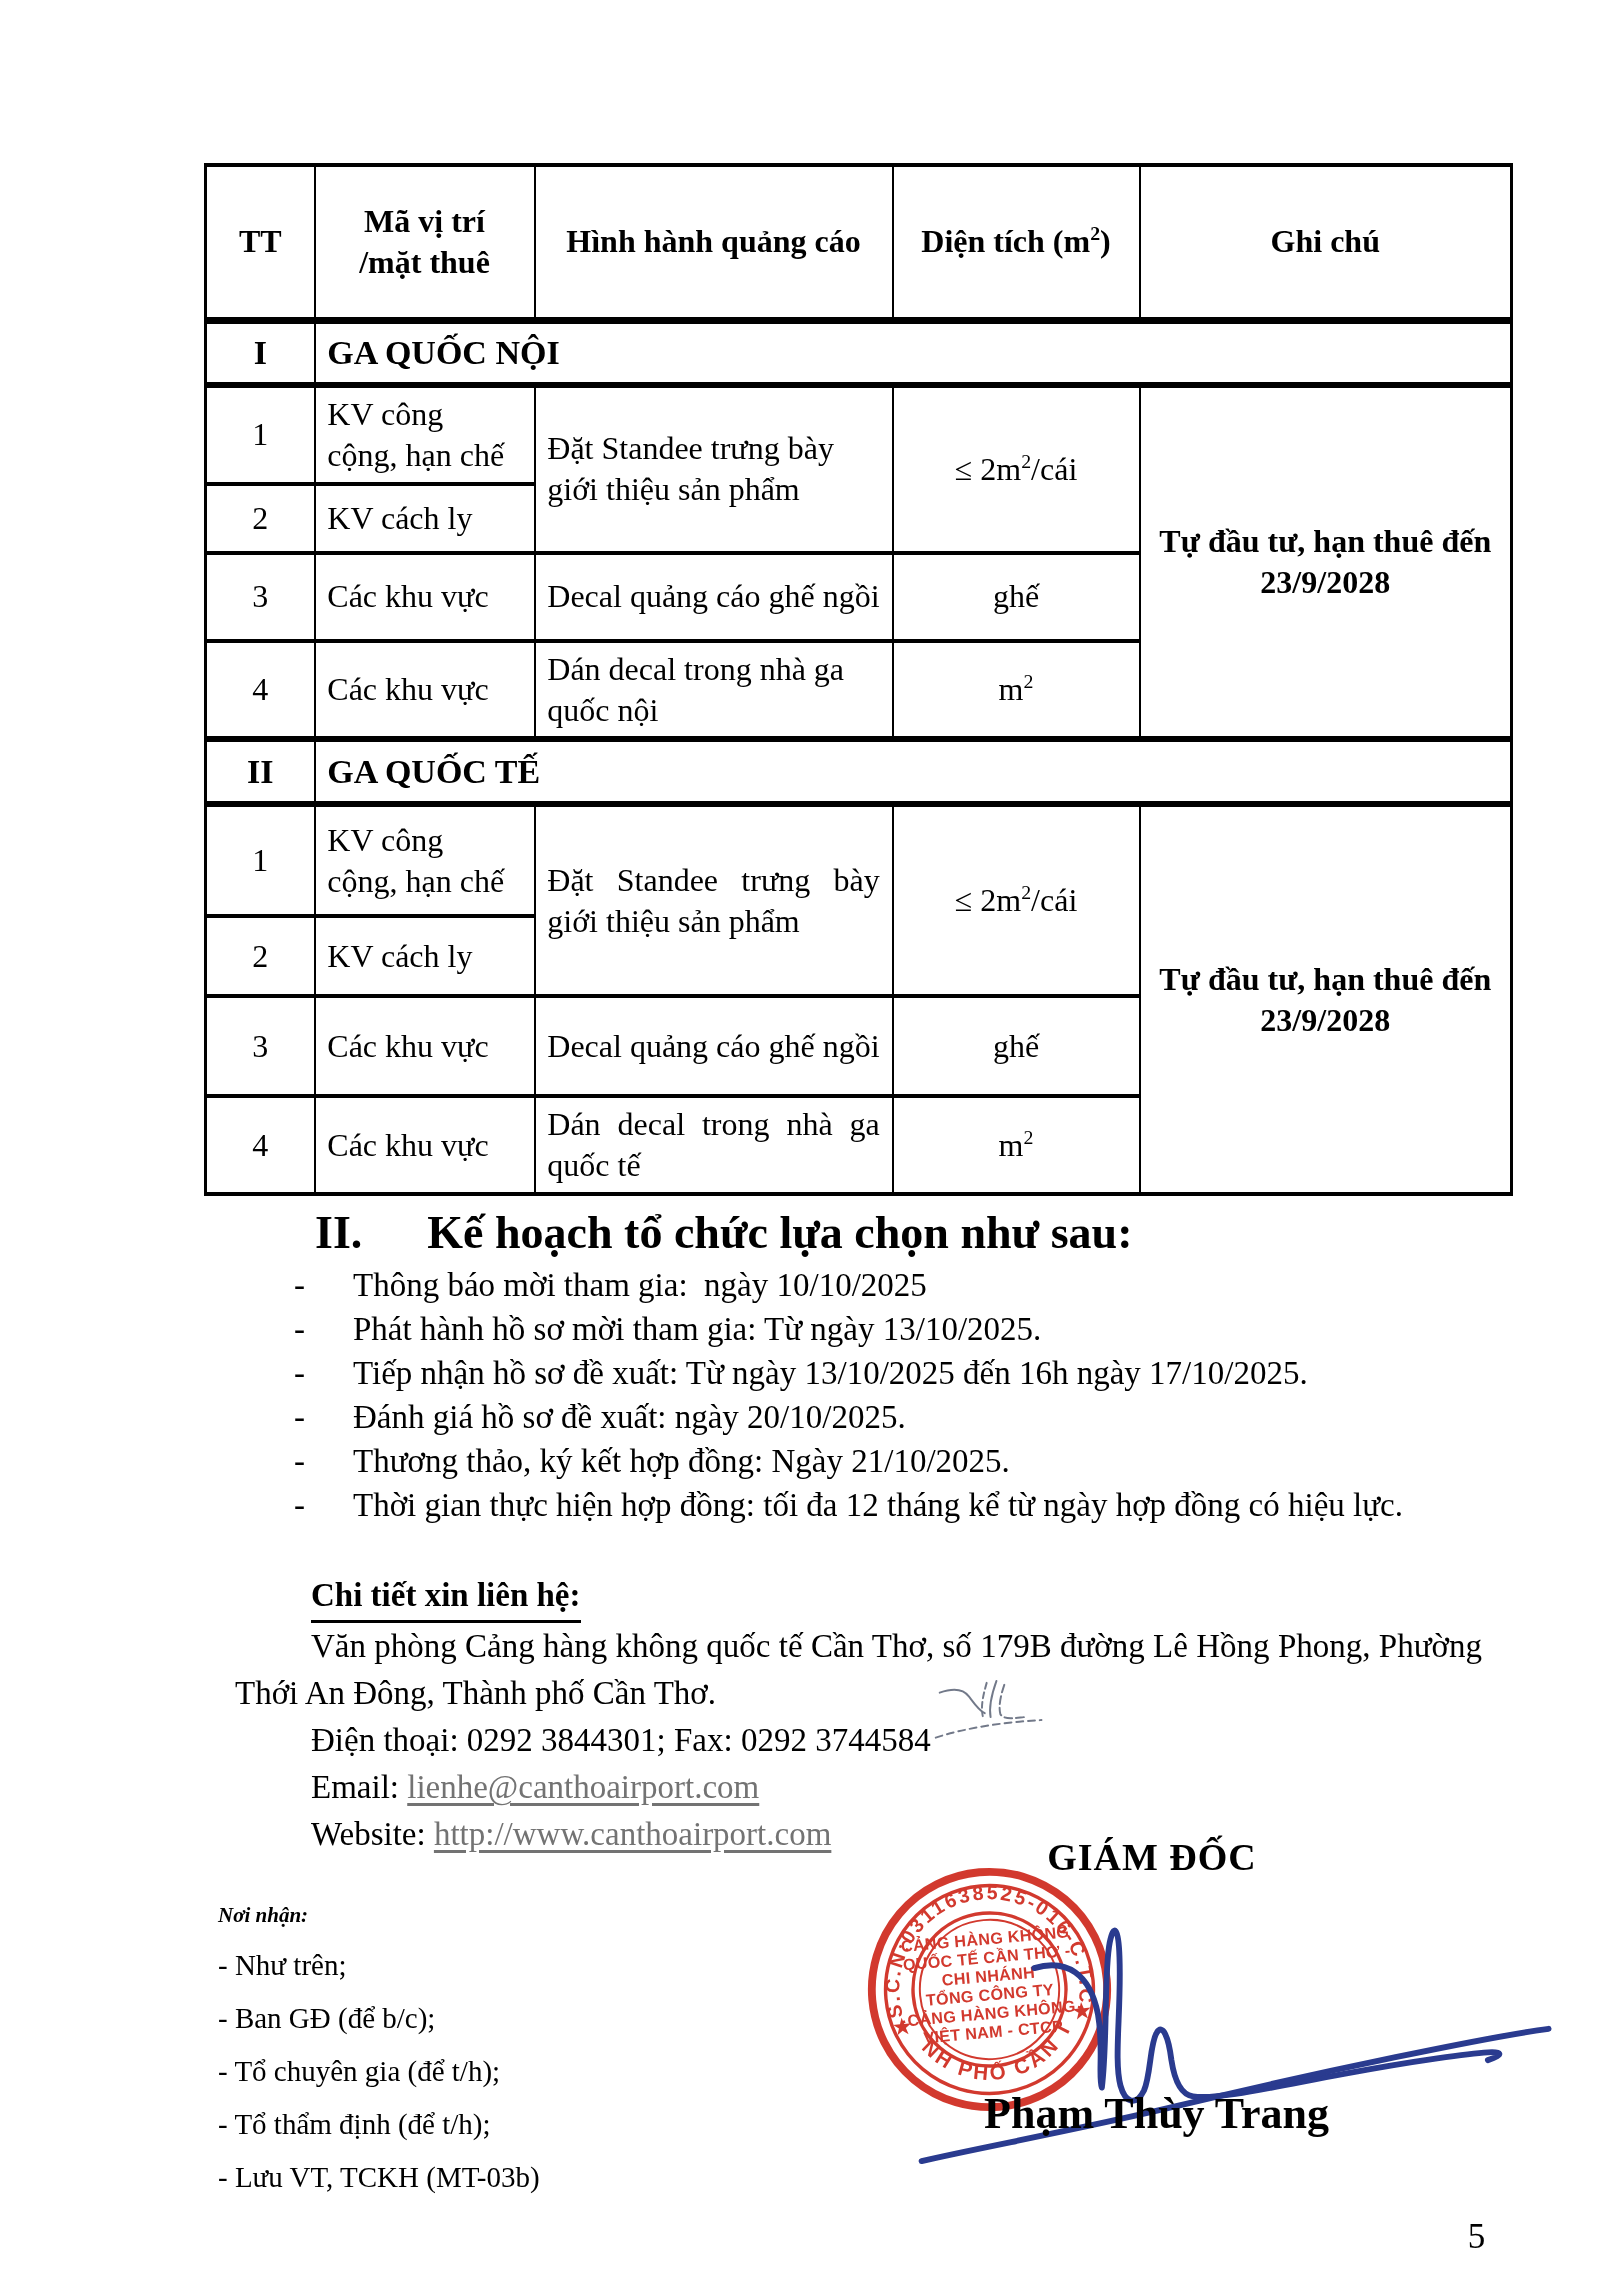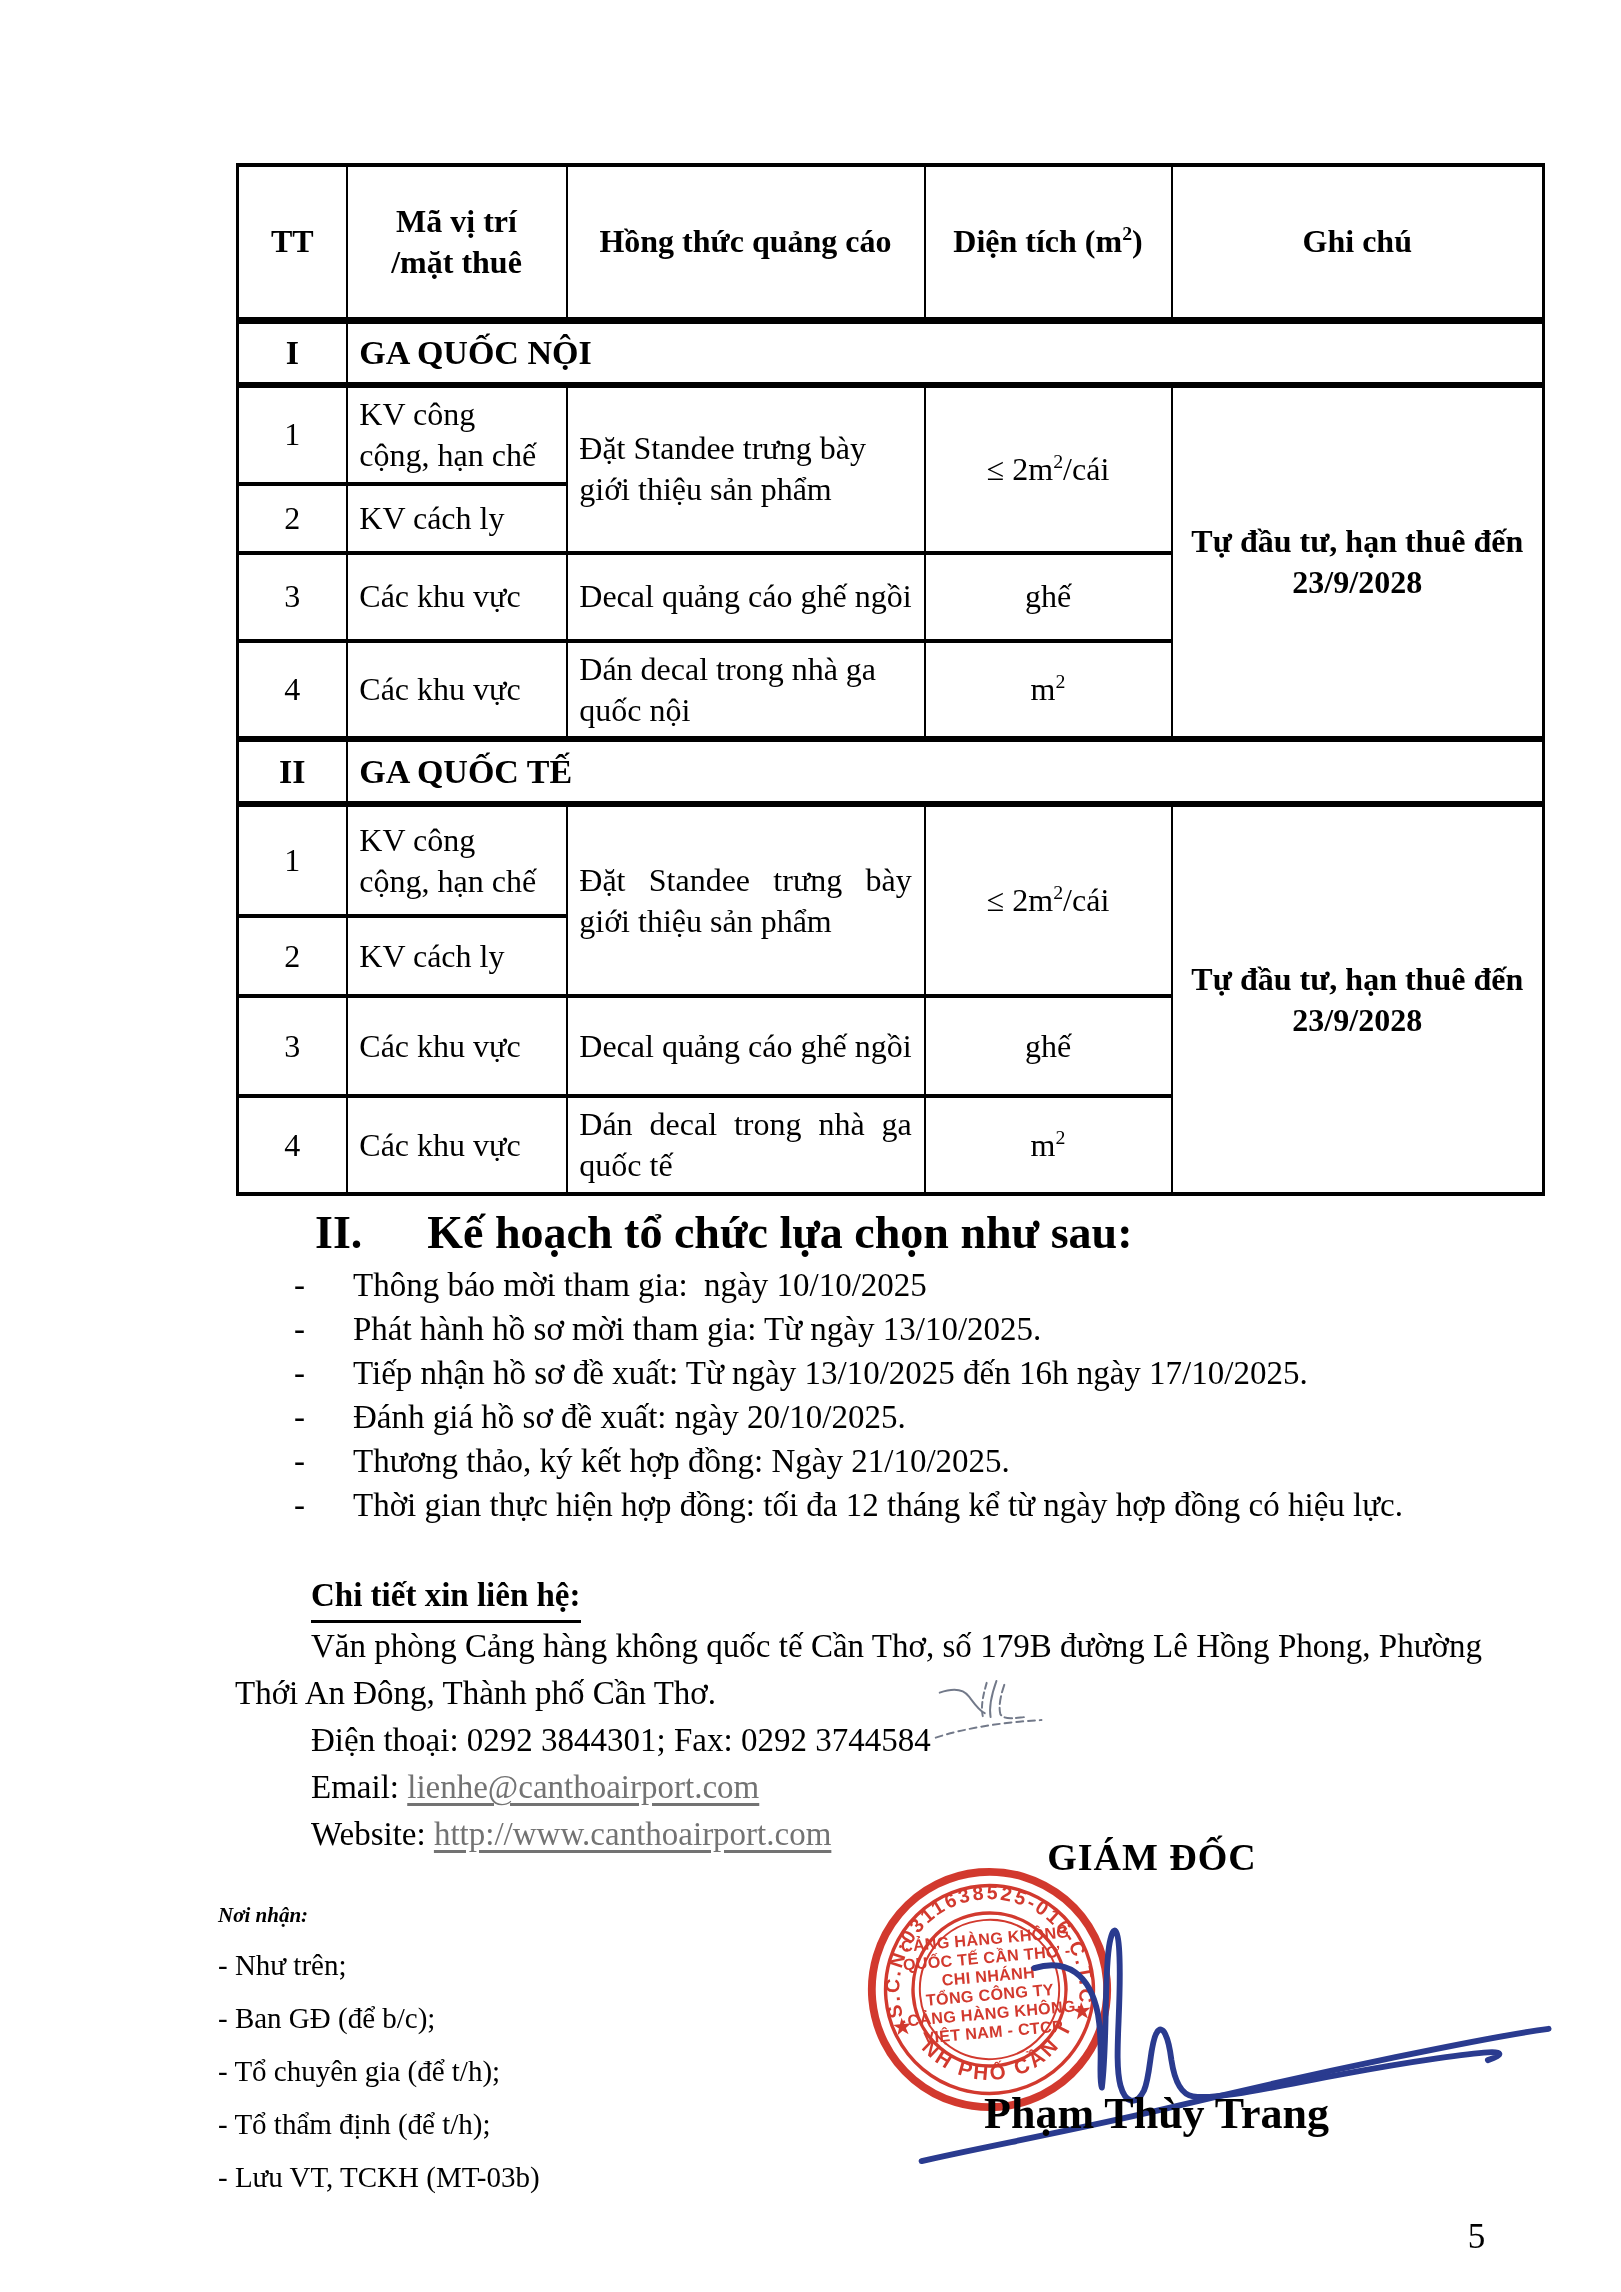--- a/index.html
+++ b/index.html
@@ -3,21 +3,21 @@
 <meta charset="utf-8">
 <style>
   html,body{margin:0;padding:0;background:#e8e8e8;}
   .page{
     position:relative;width:1621px;height:2293px;background:#ffffff;
     font-family:"Liberation Serif","DejaVu Serif",serif;color:#000;
     margin:0 auto;overflow:hidden;
   }
   
   .doc-table{position:absolute;left:204px;top:163px;}
-  table{border-collapse:collapse;table-layout:fixed;width:1306px;border:3.9px solid #000;margin-left:32px;}
+  table{border-collapse:collapse;table-layout:fixed;width:1306px;border:3.9px solid #000;}
   td{border:2.9px solid #000;border-top-width:4.9px;border-bottom-width:4.9px;
      font-size:32px;line-height:1.28;padding:5.9px 11.8px;vertical-align:middle;overflow:hidden;}
   tr.h-row td{border-bottom-width:7.8px;font-weight:bold;text-align:center;padding:3.9px 5.9px;}
   tr.sec td{border-top-width:6.9px;border-bottom-width:6.9px;font-weight:bold;font-size:34px;}
   tr.h-row{height:155px;}
   tr.sec{height:65px;}
   .c{text-align:center;}
   .just{text-align:justify;text-justify:inter-word;}
   sup{font-size:0.62em;line-height:0;vertical-align:super;}
   
@@ -58,21 +58,21 @@
           <col style="width:109px">
           <col style="width:220px">
           <col style="width:358px">
           <col style="width:247px">
           <col style="width:372px">
         </colgroup>
       <tbody>
         <tr class="h-row">
           <td>TT</td>
           <td><span>Mã vị trí</span><br><span>/mặt thuê</span></td>
-          <td>Hồng thức quảng cáo</td>
+          <td>Hình hành quảng cáo</td>
           <td><span>Diện tích (m</span><sup>2</sup><span>)</span></td>
           <td>Ghi chú</td>
         </tr>
 
         <tr class="sec">
           <td class="c">I</td>
           <td colspan="4">GA QUỐC NỘI</td>
         </tr>
         <tr style="height:98px">
           <td class="c">1</td>

